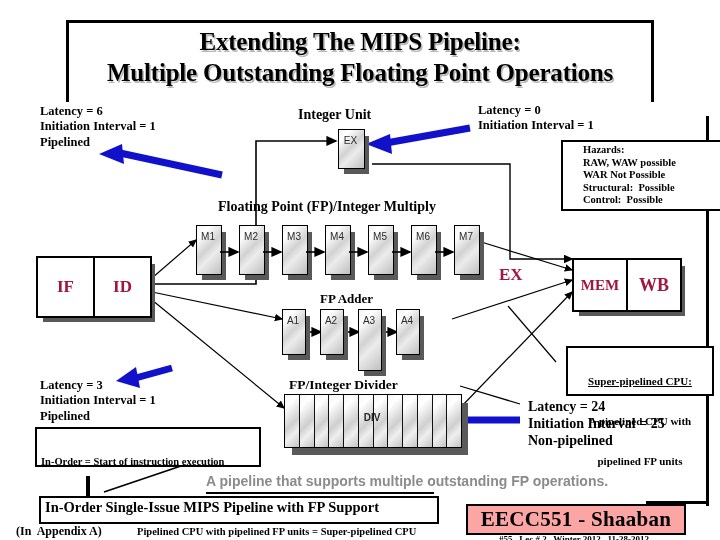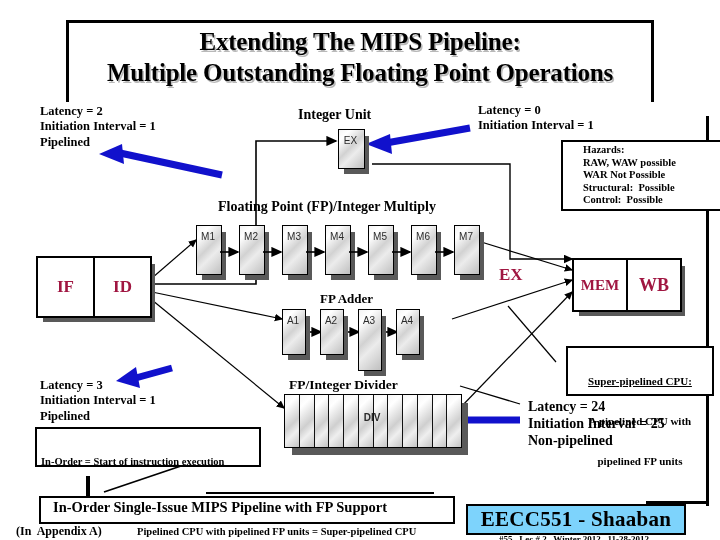--- a/index.html
+++ b/index.html
@@ -61,21 +61,21 @@
   svg.ov{position:absolute;left:0;top:0;width:720px;height:540px;overflow:visible;}
 
   .ul{text-decoration:underline;}
 
   
   .caption{position:absolute;font-family:"Liberation Sans",sans-serif;font-weight:bold;
            color:#8b8b8b;font-size:14px;white-space:nowrap;}
   .caption-rule{position:absolute;background:#000;}
 
   
-  .footer-box{position:absolute;border:2.5px solid #000;background:#7dd3fc;}
+  .footer-box{position:absolute;border:2.5px solid #000;background:#fca5a5;}
   .footer-box .sh{position:absolute;left:5px;top:6px;width:100%;height:100%;background:#9a9a9a;z-index:-1;}
   .footer-title{position:absolute;width:100%;text-align:center;font-weight:bold;
                 font-size:21px;letter-spacing:.3px;}
   .footer-sub{position:absolute;text-align:center;font-weight:bold;font-size:9px;white-space:pre;}
 </style>
 </head>
 <body>
 
 <div class="slide">
 
@@ -122,21 +122,21 @@
       <polygon points="390,122 366,132 392,142"></polygon>
       <polygon points="136,355 116,369 140,376"></polygon>
       <polygon points="466,398 444,408 466,418"></polygon>
     </g>
 
     <path d="M252,430 L104,480" stroke="#000" stroke-width="1.8" fill="none"></path>
     <path d="M556,350 L508,294" stroke="#000" stroke-width="1.2" fill="none"></path>
     <path d="M520,392 L460,374" stroke="#000" stroke-width="1.2" fill="none"></path>
   </svg>
 
-  <div class="txt" style="left:40px;top:92px;font-size:12.5px;">Latency = 2
+  <div class="txt" style="left:40px;top:92px;font-size:12.5px;">Latency = 6
 Initiation Interval = 1
 Pipelined</div>
 
   <div class="txt" style="left:298px;top:94px;font-size:14px;">Integer Unit</div>
 
   <div class="unit" style="left:338px;top:117px;width:25px;height:38px;">
     <div class="shadow"></div>
     <div class="face"></div>
     <div class="lbl">EX</div>
   </div>
@@ -280,23 +280,24 @@
     <div><span class="ul">In-Order</span><span> = Start of instruction execution</span></div>
     <div style="text-align:center;padding-left:36px;">done in program order</div>
   </div>
 
   <div class="notebox" style="left:566px;top:334px;width:136px;height:44px;padding:1px 4px;font-size:11px;text-align:center;">
     <div class="ul">Super-pipelined CPU:</div>
     <div>A pipelined CPU with</div>
     <div>pipelined FP units</div>
   </div>
 
+  <div class="caption" style="left:206px;top:461px;">A pipeline that supports multiple outstanding FP operations.</div>
   <div class="caption-rule" style="left:206px;top:480px;width:228px;height:2px;"></div>
 
-  <div class="notebox" style="left:39px;top:484px;width:388px;height:22px;padding:1px 12px;font-size:14.5px;">In-Order Single-Issue MIPS Pipeline with FP Support</div>
+  <div class="notebox" style="left:39px;top:484px;width:388px;height:22px;padding:1px 4px;font-size:14.5px;">In-Order Single-Issue MIPS Pipeline with FP Support</div>
 
   <div class="txt" style="left:16px;top:512px;font-size:12px;">(In  Appendix A)</div>
 
   <div class="txt" style="left:137px;top:514px;font-size:10.5px;">Pipelined CPU with pipelined FP units = Super-pipelined CPU</div>
 
   <div class="footer-box" style="left:466px;top:492px;width:216px;height:27px;">
     <div class="sh"></div>
     <div class="footer-title" style="top:1px;">EECC551 - Shaaban</div>
   </div>
   <div class="footer-sub" style="left:466px;top:522px;width:216px;">#55   Lec # 2   Winter 2012   11-28-2012</div>

